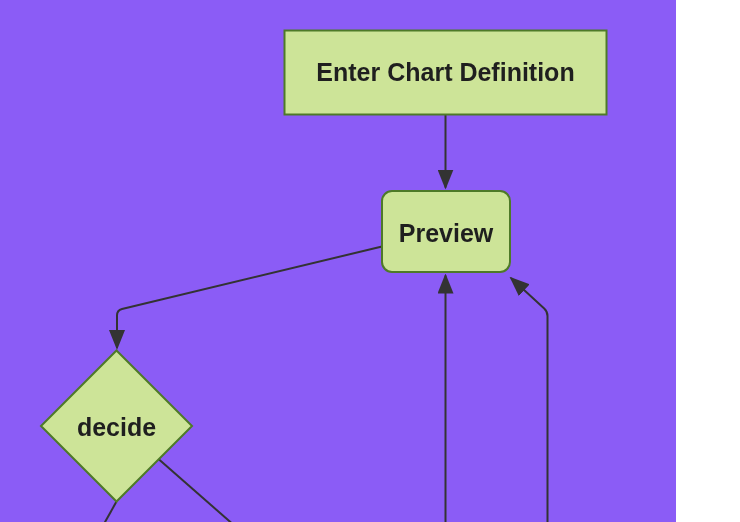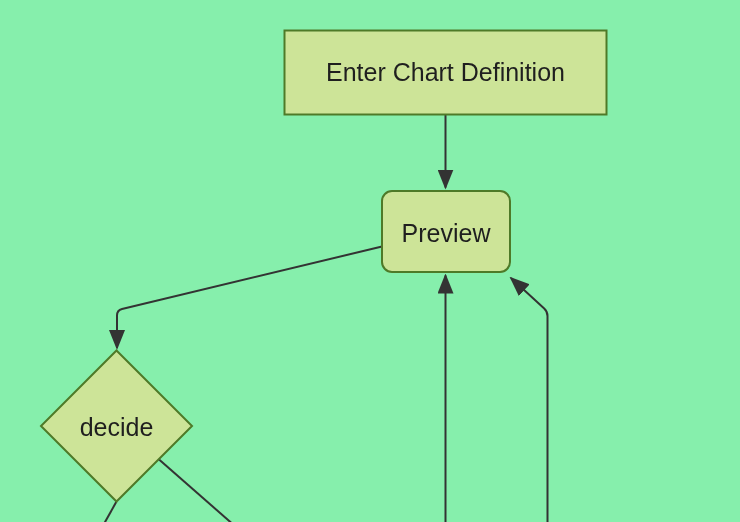--- a/index.html
+++ b/index.html
@@ -1,22 +1,23 @@
 <!DOCTYPE html>
 <html><head>
 <meta charset="utf-8">
 <style>
   html, body { margin: 0; padding: 0; }
   body { background: #ffffff; }
   .stage {
     position: relative;
-    width: 740px;
+    width: 676px;
     height: 522px;
-    background: #86efac;
+    background: #8b5cf6;
     overflow: hidden;
+    font-weight: bold;
   }
   .node-label {
     font-family: "Liberation Sans", "DejaVu Sans", sans-serif;
     font-size: 25px;
   }
   .edge { fill: none; stroke-width: 2; }
   .node-shape { stroke-width: 2; }
 </style>
 </head>
 <body>

